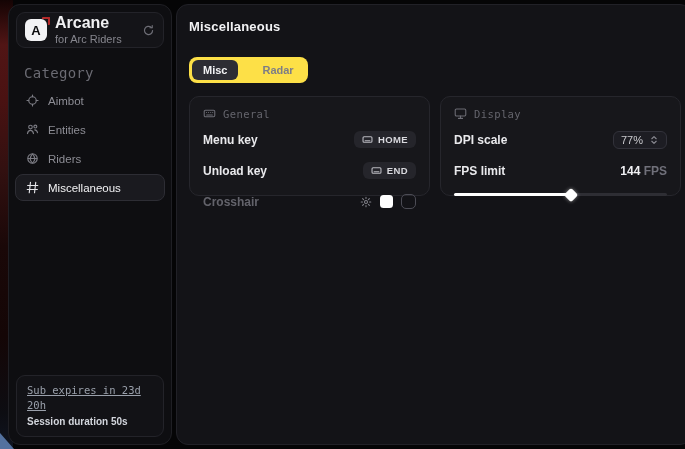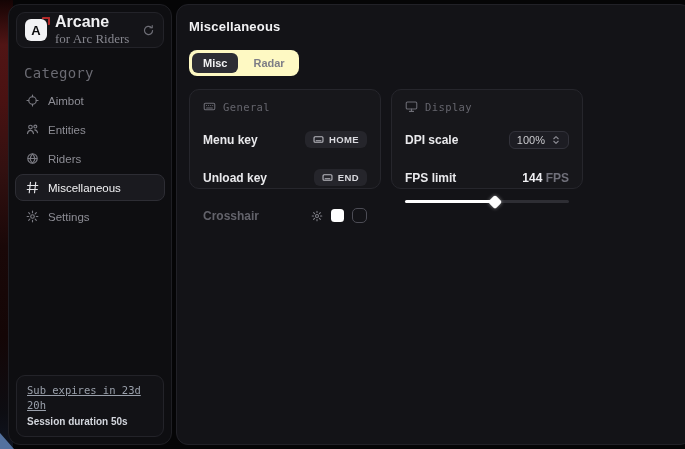--- a/index.html
+++ b/index.html
@@ -36,21 +36,21 @@
     width:22px; height:22px; background:#f2f2f4; border-radius:6px;
     color:#0c0c0e; font-weight:bold; font-size:13px;
     display:flex; align-items:center; justify-content:center; position:relative; flex-shrink:0;
   }
   .logo::after {
     content:""; position:absolute; top:-2px; right:-3px; width:6px; height:6px;
     border-top:2px solid #b42a2a; border-right:2px solid #b42a2a; border-radius:1px;
   }
   .side-header .titles { flex:1; line-height:1.15; }
   .app-name { font-size:16px; font-weight:bold; color:#f0f0f2; }
-  .app-sub { font-size:13px; color:#86868e;font-family:Liberation Serif, serif; }
+  .app-sub { font-size:11px; color:#86868e; }
   .icon-btn { color:#6e6e76; display:flex; align-items:center; cursor:pointer; }
 
   .category-label {
     font-family:"DejaVu Sans Mono", monospace;
     font-size:14px; color:#6b6b73; margin:10px 0 6px 15px; letter-spacing:.3px;
   }
   .nav { display:flex; flex-direction:column; padding:0 6px; gap:2px; }
   .nav-item {
     display:flex; align-items:center; gap:9px; height:27px; padding:0 9px;
     border:1px solid transparent; border-radius:8px;
@@ -73,40 +73,40 @@
 
   
   .main {
     position:absolute; left:176px; top:4px; width:516px; height:441px;
     background:#131317; border:1px solid #212127; border-radius:12px;
     padding:14px 0 0 12px;
   }
   .page-title { font-size:13px; font-weight:bold; color:#f2f2f4; letter-spacing:.2px; }
 
   .tabs {
-    display:inline-flex; margin-top:16px; background:#fef9c3; border-radius:8px; padding:3px; gap:4px;
+    display:inline-flex; margin-top:23px; background:#fde047; border-radius:8px; padding:3px; gap:13px;
   }
   .tab {
     font-size:11px; font-weight:bold; color:#7d7d86; padding:4px 11px; border-radius:6px; cursor:pointer;
   }
   .tab.active { background:#2d2d34; color:#f2f2f4; }
 
   .panels { display:flex; gap:10px; margin-top:13px; }
   .panel {
-    width:192px; height:100px;
+    width:241px; height:100px;
     background:#17171b; border:1px solid #26262c; border-radius:10px;
     padding:10px 13px 0 13px;
   }
   .panel-head {
     display:flex; align-items:center; gap:7px;
     font-family:"DejaVu Sans Mono", monospace; font-size:10.5px; color:#65656d; letter-spacing:.4px;
   }
   .panel-head .pico { color:#6d6d75; display:flex; }
 
-  .row { display:flex; align-items:center; justify-content:space-between; height:23px; margin-top:15px; }
+  .row { display:flex; align-items:center; justify-content:space-between; height:23px; margin-top:8px; }
   .row-label { font-size:12px; font-weight:bold; color:#e9e9ec; }
   .row-label.muted { color:#63636b; }
 
   .keybind {
     display:flex; align-items:center; gap:5px;
     background:#25252b; border-radius:6px; padding:3px 8px;
     font-size:9.5px; font-weight:bold; color:#d9d9de; letter-spacing:.4px; cursor:pointer;
   }
   .keybind .kico { color:#b9b9c0; display:flex; }
 
@@ -196,29 +196,20 @@
       <span>Riders</span>
     </div>
     <div class="nav-item active">
       <span class="nico">
         <svg width="13" height="13" viewBox="0 0 16 16" fill="none" stroke="currentColor" stroke-width="1.4" stroke-linecap="round">
           <path d="M5.5 1.5 4 14.5M12 1.5 10.5 14.5M2 5.5h12.5M1.5 10.5H14"></path>
         </svg>
       </span>
       <span>Miscellaneous</span>
     </div>
-    <div class="nav-item">
-      <span class="nico">
-        <svg width="13" height="13" viewBox="0 0 16 16" fill="none" stroke="currentColor" stroke-width="1.4" stroke-linecap="round">
-          <circle cx="8" cy="8" r="2.2"></circle>
-          <path d="M8 1.4v1.9M8 12.7v1.9M1.4 8h1.9M12.7 8h1.9M3.3 3.3l1.4 1.4M11.3 11.3l1.4 1.4M12.7 3.3l-1.4 1.4M4.7 11.3l-1.4 1.4"></path>
-        </svg>
-      </span>
-      <span>Settings</span>
-    </div>
   </div>
 
   <div class="side-spacer"></div>
 
   <div class="side-footer">
     <div class="sub-line1">Sub expires in 23d 20h</div>
     <div class="sub-line2">Session duration 50s</div>
   </div>
 </div>
 
@@ -292,21 +283,21 @@
             <rect x="1.5" y="2.5" width="13" height="8.5" rx="1.5"></rect>
               <path d="M5.5 14h5M8 11v3"></path>
           </svg>
         </span>
         <span>Display</span>
       </div>
 
       <div class="row">
         <span class="row-label">DPI scale</span>
         <span class="dpi-chip">
-          <span>100%</span>
+          <span>77%</span>
           <span class="sico">
             <svg width="10" height="10" viewBox="0 0 16 16" fill="none" stroke="currentColor" stroke-width="1.8" stroke-linecap="round" stroke-linejoin="round">
               <path d="M4.5 6 8 2.5 11.5 6M4.5 10 8 13.5 11.5 10"></path>
             </svg>
           </span>
         </span>
       </div>
 
       <div class="row">
         <span class="row-label">FPS limit</span>

